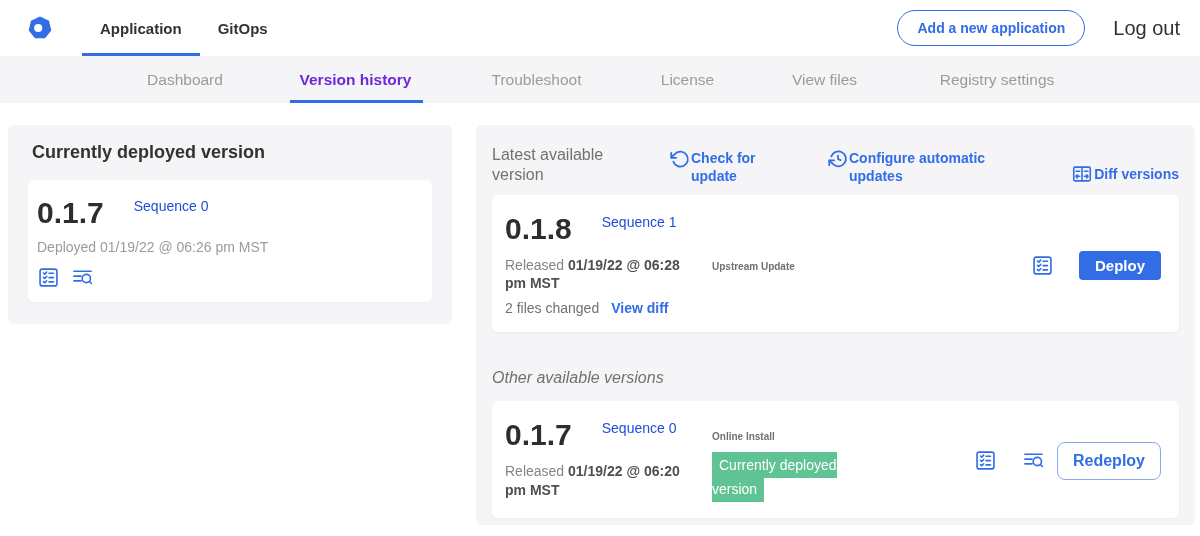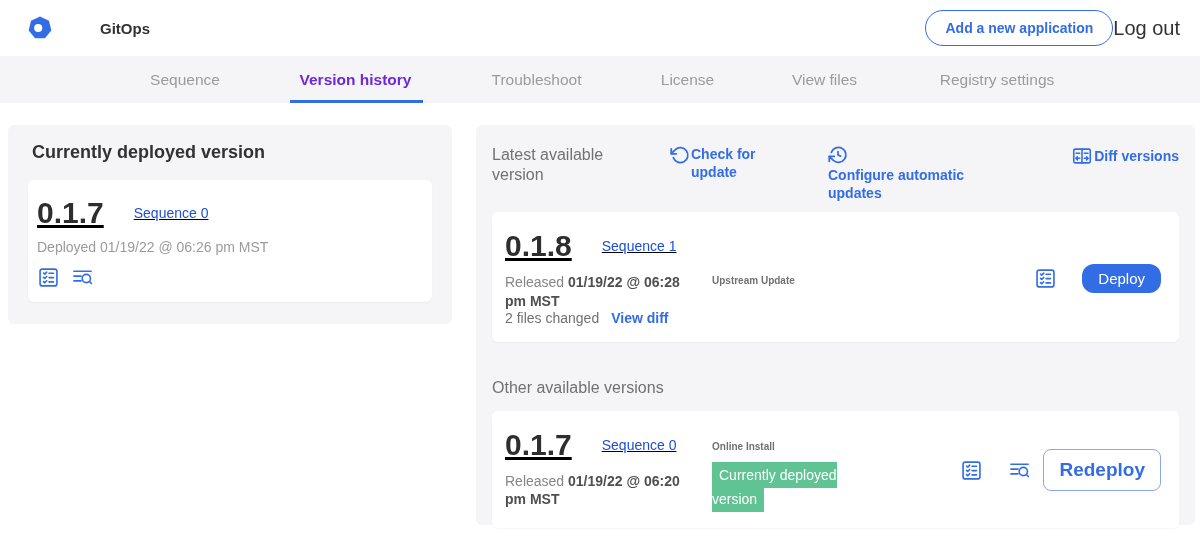--- a/index.html
+++ b/index.html
@@ -2,88 +2,91 @@
 <html><head>
 <meta charset="utf-8">
 <style>
   * { margin:0; padding:0; box-sizing:border-box; }
   html,body { width:1200px; height:536px; background:#fff; font-family:"Liberation Sans", sans-serif; overflow:hidden; }
   .topbar { height:56px; display:flex; align-items:center; padding:0 20px 0 28px; background:#fff; }
   .logo { width:24px; height:24px; margin-right:30px; display:flex; }
   .top-tabs { display:flex; height:56px; }
   .top-tab { height:56px; display:flex; align-items:center; padding:0 18px; font-size:15px; font-weight:600; color:#323232; cursor:pointer; position:relative; }
   .top-tab.active::after { content:""; position:absolute; left:0; right:0; bottom:0; height:3px; background:#326de6; }
-  .topbar-right { margin-left:auto; display:flex; align-items:center; }
+  .topbar-right { margin-left:auto; display:flex; align-items:center; gap:28px; }
   .add-app-btn { background:#fff; border:1px solid #326de6; color:#326de6; font-weight:700; font-size:14px; padding:9px 19px; border-radius:18px; font-family:inherit; cursor:pointer; }
   .logout { font-size:20px; color:#323232; cursor:pointer; }
   .subnav { height:47px; background:#f5f5f7; display:flex; padding-left:110px; }
   .subnav-item { height:47px; display:flex; align-items:center; justify-content:center; font-size:15.5px; color:#9b9b9b; cursor:pointer; position:relative; }
   .sn0 { width:150px; } .sn1 { width:191px; } .sn2 { width:171px; } .sn3 { width:131px; } .sn4 { width:143px; } .sn5 { width:202px; }
   .subnav-item.active { color:#6d28d9; font-weight:600; }
   .subnav-item.active::after { content:""; position:absolute; left:30px; right:28px; bottom:0; height:3px; background:#326de6; }
   main { display:flex; gap:24px; padding:22px 5px 0 8px; }
   .panel { background:#f5f5f8; border-radius:6px; }
   .current-panel { width:444px; padding:17px 20px 22px 20px; align-self:flex-start; }
   .current-title { font-size:18px; font-weight:700; color:#323232; margin-left:4px; }
   .current-card { background:#fff; border-radius:6px; margin-top:17px; padding:18px 14px 13px 9px; box-shadow:0 1px 2px rgba(0,0,0,0.04); }
-  .vrow { display:flex; align-items:center;text-decoration:underline; }
+  .vrow { display:flex; align-items:flex-start; }
   .vnum { font-size:30px; line-height:30px; font-weight:700; color:#2e2e2e; }
   .vseq { font-size:14px; color:#1d4ed8; margin-left:30px; }
   .vdate { font-size:14px; color:#9b9b9b; margin-top:12px; line-height:15px; }
   .vicons { display:flex; gap:11px; margin-top:11px; color:#326de6; }
   .icon { display:inline-flex; cursor:pointer; color:#326de6; }
   .latest-panel { flex:1; height:400px; padding:20px 16px 0 16px; }
-  .panel-head { display:flex; align-items:flex-start; }
+  .panel-head { display:flex; align-items:flex-end; }
   .panel-title { font-size:16px; color:#717171; width:128px; line-height:1.25; }
   .head-action { display:flex; align-items:flex-start; gap:1px; color:#326de6; font-size:14px; font-weight:600; line-height:1.3; cursor:pointer; }
   .head-action svg { flex:none; }
   .act1 { margin-left:50px; width:110px; }
-  .act2 { margin-left:48px; width:172px;flex-direction:column; }
+  .act2 { margin-left:48px; width:172px; }
   .act3 { margin-left:auto; align-items:center; }
   .row-card { background:#fff; border-radius:6px; padding:19px 18px 16px 13px; display:flex; box-shadow:0 1px 2px rgba(0,0,0,0.04); }
   .card1 { margin-top:10px; }
   .card2 { padding-bottom:17px; }
   .col1 { flex:0 0 207px; }
   .rel { font-size:14px; color:#858585; margin-top:12px; line-height:1.3; width:185px; }
   .rel b { color:#4f4f4f; }
-  .files-row { font-size:14px; color:#717171; display:flex; gap:12px; }
+  .files-row { margin-top:8px; font-size:14px; color:#717171; display:flex; gap:12px; }
   .view-diff { color:#326de6; font-weight:700; cursor:pointer; }
   .col2 { flex:1; align-self:center; }
   .card2 .col2 { margin-top:6px; }
   .source { font-size:10px; font-weight:600; color:#717171; }
   .badge-wrap { width:152px; margin-top:9px; line-height:24px; }
   .badge { display:inline; background:#5fc394; color:#fff; font-size:14px; padding:5px 7px; }
   .col3 { display:flex; align-items:center; gap:25px; align-self:center; }
-  .deploy-btn { background:#326de6; color:#fff; border:none; font-family:inherit; font-size:15px; font-weight:400; padding:6px 16px; border-radius:12px; cursor:pointer; }
-  .redeploy-btn { background:#fff; color:#326de6; border:1px solid #8ba7ea; font-family:inherit; font-size:19px; font-weight:700; padding:9px 15px; border-radius:8px; cursor:pointer; margin-left:-13px; }
-  .other-title { font-size:16px; color:#717171; margin-top:37px; margin-bottom:14px; }
+  .deploy-btn { background:#326de6; color:#fff; border:none; font-family:inherit; font-size:15px; font-weight:700; padding:6px 16px; border-radius:4px; cursor:pointer; }
+  .redeploy-btn { background:#fff; color:#326de6; border:1px solid #8ba7ea; font-family:inherit; font-size:16px; font-weight:700; padding:9px 15px; border-radius:8px; cursor:pointer; margin-left:-13px; }
+  .other-title { font-size:16px; color:#717171; margin-top:37px; margin-bottom:14px;font-style:italic; }
 </style>
 </head>
 <body>
 
 <header class="topbar">
   <span class="logo">
     <svg viewBox="0 0 24 24" width="24" height="24">
         <polygon points="12,0.5 21,4.8 23.3,14.5 17,22.3 7,22.3 0.7,14.5 3,4.8" fill="#326de6"></polygon>
         <circle cx="10.2" cy="12" r="4.1" fill="#fff"></circle>
       </svg>
   </span>
   <nav class="top-tabs">
+    <div class="top-tab active">
+        <span>Application</span>
+      </div>
     <div class="top-tab">
         <span>GitOps</span>
       </div>
   </nav>
   <div class="topbar-right">
     <button class="add-app-btn">Add a new application</button>
     <span class="logout">Log out</span>
   </div>
 </header>
 
 <nav class="subnav">
-  <div class="subnav-item sn0">Sequence</div>
+  <div class="subnav-item sn0">Dashboard</div>
   <div class="subnav-item sn1 active">Version history</div>
   <div class="subnav-item sn2">Troubleshoot</div>
   <div class="subnav-item sn3">License</div>
   <div class="subnav-item sn4">View files</div>
   <div class="subnav-item sn5">Registry settings</div>
 </nav>
 
 <main>
   <section class="panel current-panel">
     <h2 class="current-title">Currently deployed version</h2>

